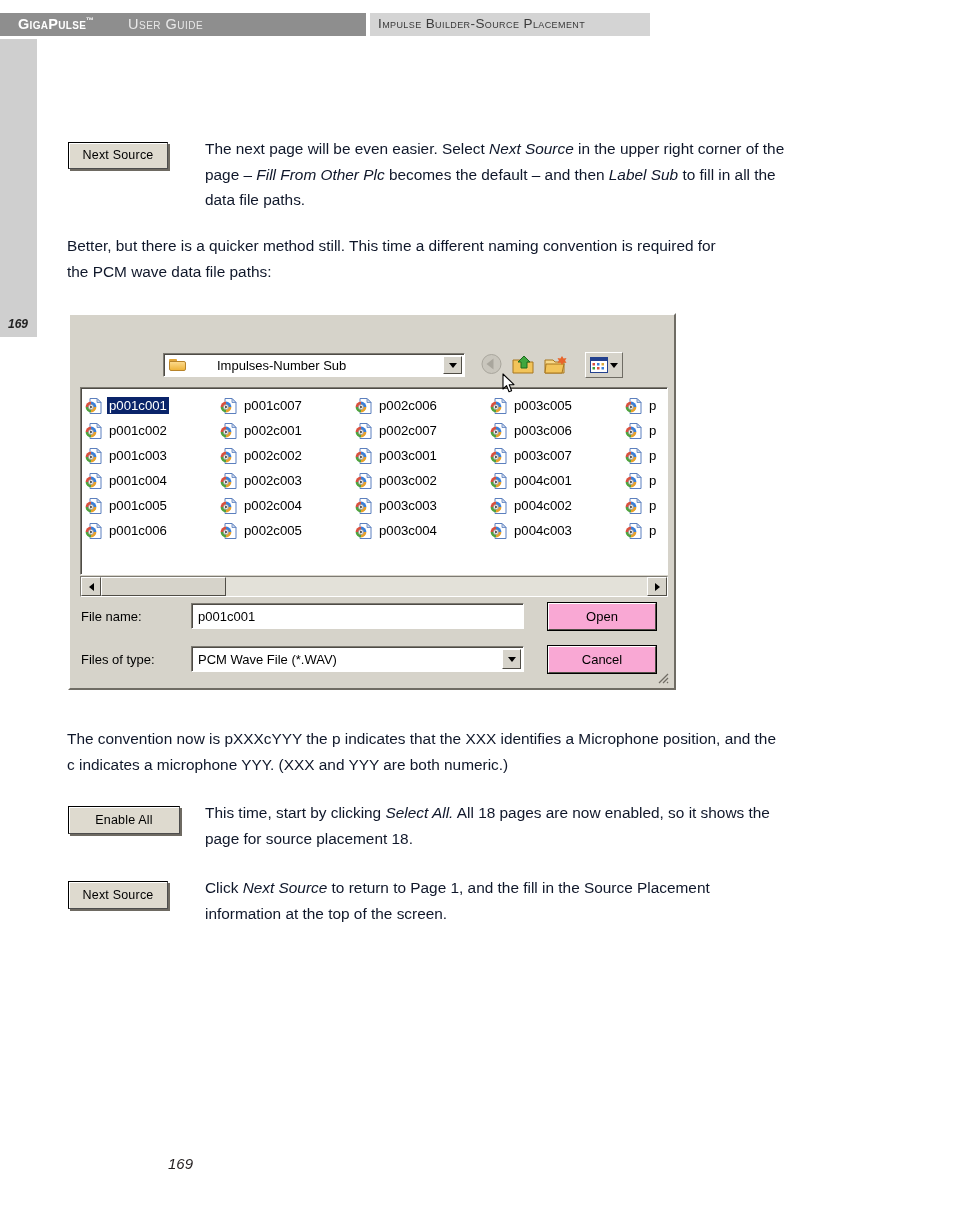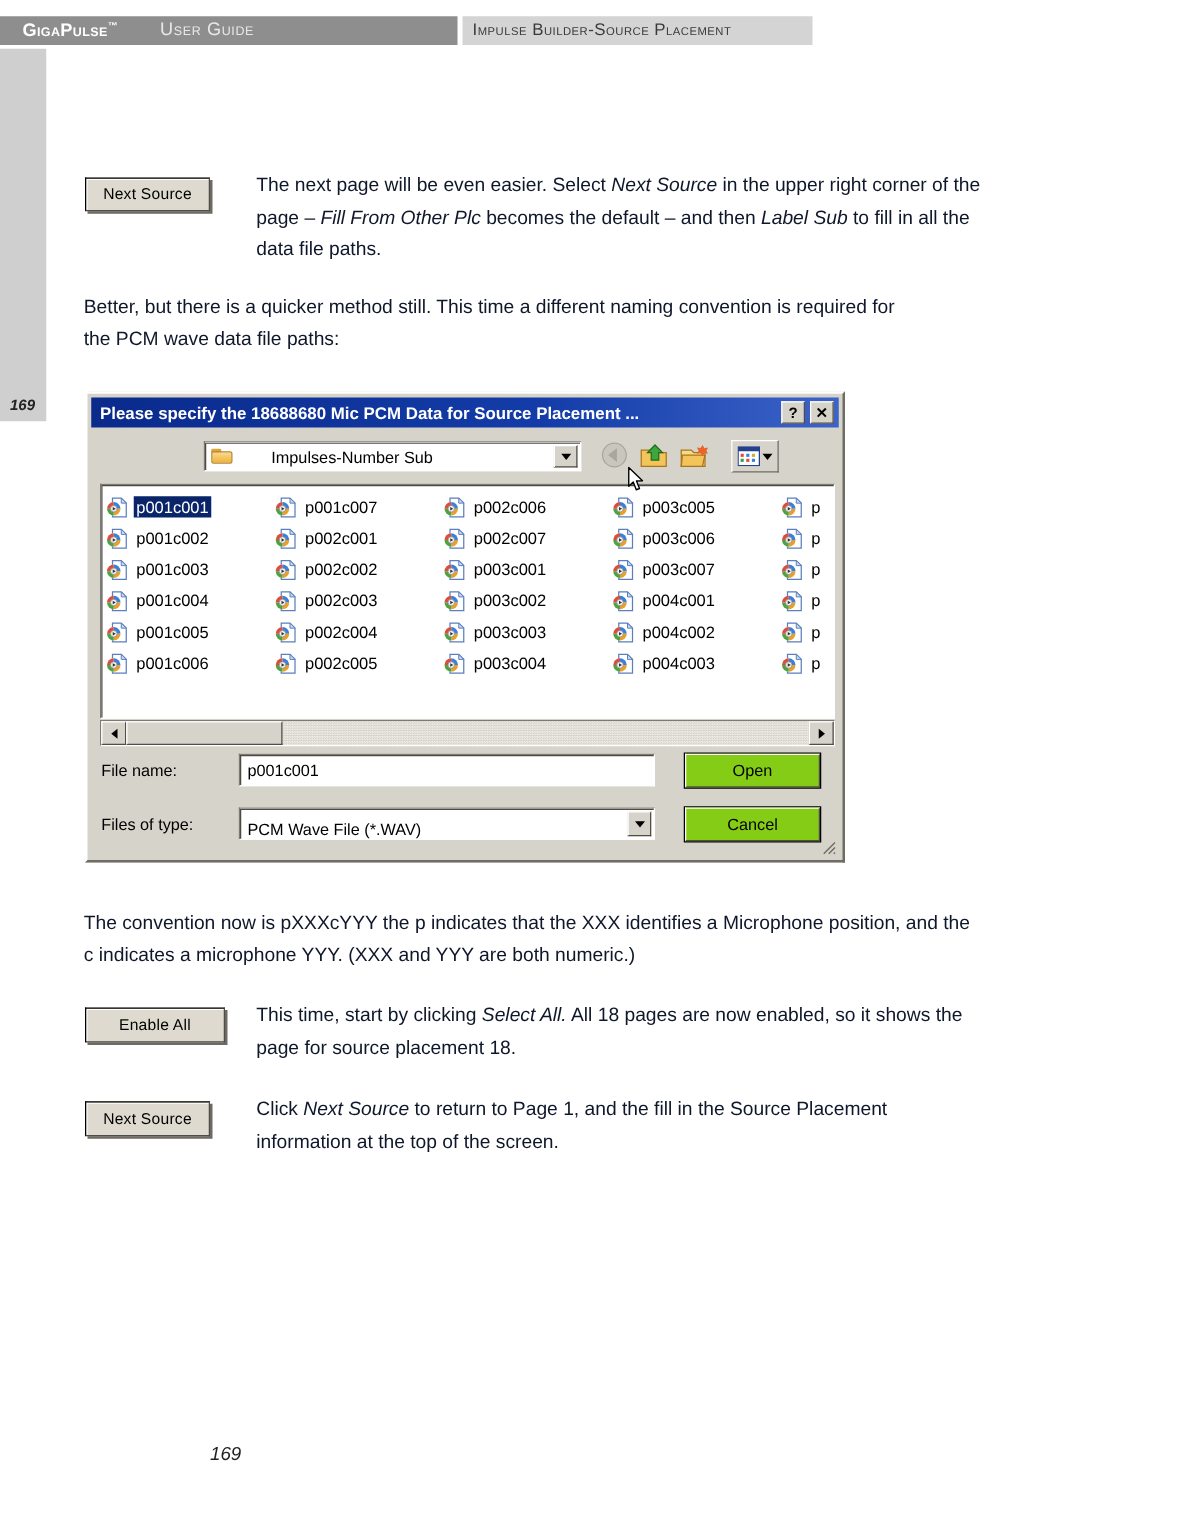--- a/index.html
+++ b/index.html
@@ -369,21 +369,21 @@
     box-shadow: inset 1px 1px 0 #4e4b45;
     box-sizing: border-box;
     display: flex;
     align-items: center;
     font-size: 13px;
     color: #000;
   }
   .dlg-field span.val { margin-left: 6px; white-space: nowrap; }
   .dlg-btn {
     position: absolute;
-    background: #84cc16;
+    background: #f9a8d4;
     border: 1px solid #ffffff;
     border-right-color: #504d46;
     border-bottom-color: #504d46;
     box-shadow: 0 0 0 1px #000;
     box-sizing: border-box;
     display: flex; align-items: center; justify-content: center;
     font-size: 13px;
     color: #000;
   }
   #resize-grip {
@@ -424,29 +424,20 @@
 </div>
 
 <div class="para" style="left:205px; top:136px; width:600px;">
   <span>The next page will be even easier.  Select </span><i>Next Source</i><span> in the upper right corner of the page – </span><i>Fill From Other Plc</i><span> becomes the default – and then </span><i>Label Sub</i><span> to fill in all the data file paths.</span>
 </div>
 
 <div class="para" style="left:67px; top:233px; width:660px;">Better, but there is a quicker method still.  This time a different naming convention is required for the PCM wave data file paths:</div>
 
 <div id="file-dialog">
 
-  <div id="dialog-titlebar">
-    <div id="dialog-title">Please specify the 18688680 Mic PCM Data for Source Placement ...</div>
-    <div class="title-btn">
-        <span>?</span>
-      </div>
-    <div class="title-btn">
-        <span>✕</span>
-      </div>
-  </div>
 
   <div id="lookin-row">
     <div id="lookin-label">Look in:</div>
 
     <div id="lookin-combo">
       <div class="folder-icon"></div>
       <div id="lookin-value">Impulses-Number Sub</div>
       <div id="lookin-arrow">
           <div class="tri-down"></div>
         </div>
@@ -944,21 +935,21 @@
 
   <div class="dlg-label" style="left:11px; top:294px;">File name:</div>
   <div class="dlg-field" style="left:121px; top:288px; width:333px; height:26px;">
     <span class="val">p001c001</span>
   </div>
   <div class="dlg-btn" style="left:478px; top:288px; width:108px; height:27px;">
     <span>Open</span>
   </div>
 
   <div class="dlg-label" style="left:11px; top:337px;">Files of type:</div>
-  <div class="dlg-field" style="left:121px; top:331px; width:333px; height:26px;align-items:flex-end;">
+  <div class="dlg-field" style="left:121px; top:331px; width:333px; height:26px;">
     <span class="val">PCM Wave File (*.WAV)</span>
     <div style="position:absolute; right:2px; top:2px; width:19px; height:20px; background:#d6d3ca; border:1px solid #ffffff; border-right-color:#504d46; border-bottom-color:#504d46; box-sizing:border-box; display:flex; align-items:center; justify-content:center;">
       <div class="tri-down"></div>
     </div>
   </div>
   <div class="dlg-btn" style="left:478px; top:331px; width:108px; height:27px;">
     <span>Cancel</span>
   </div>
 
   <div id="resize-grip">

